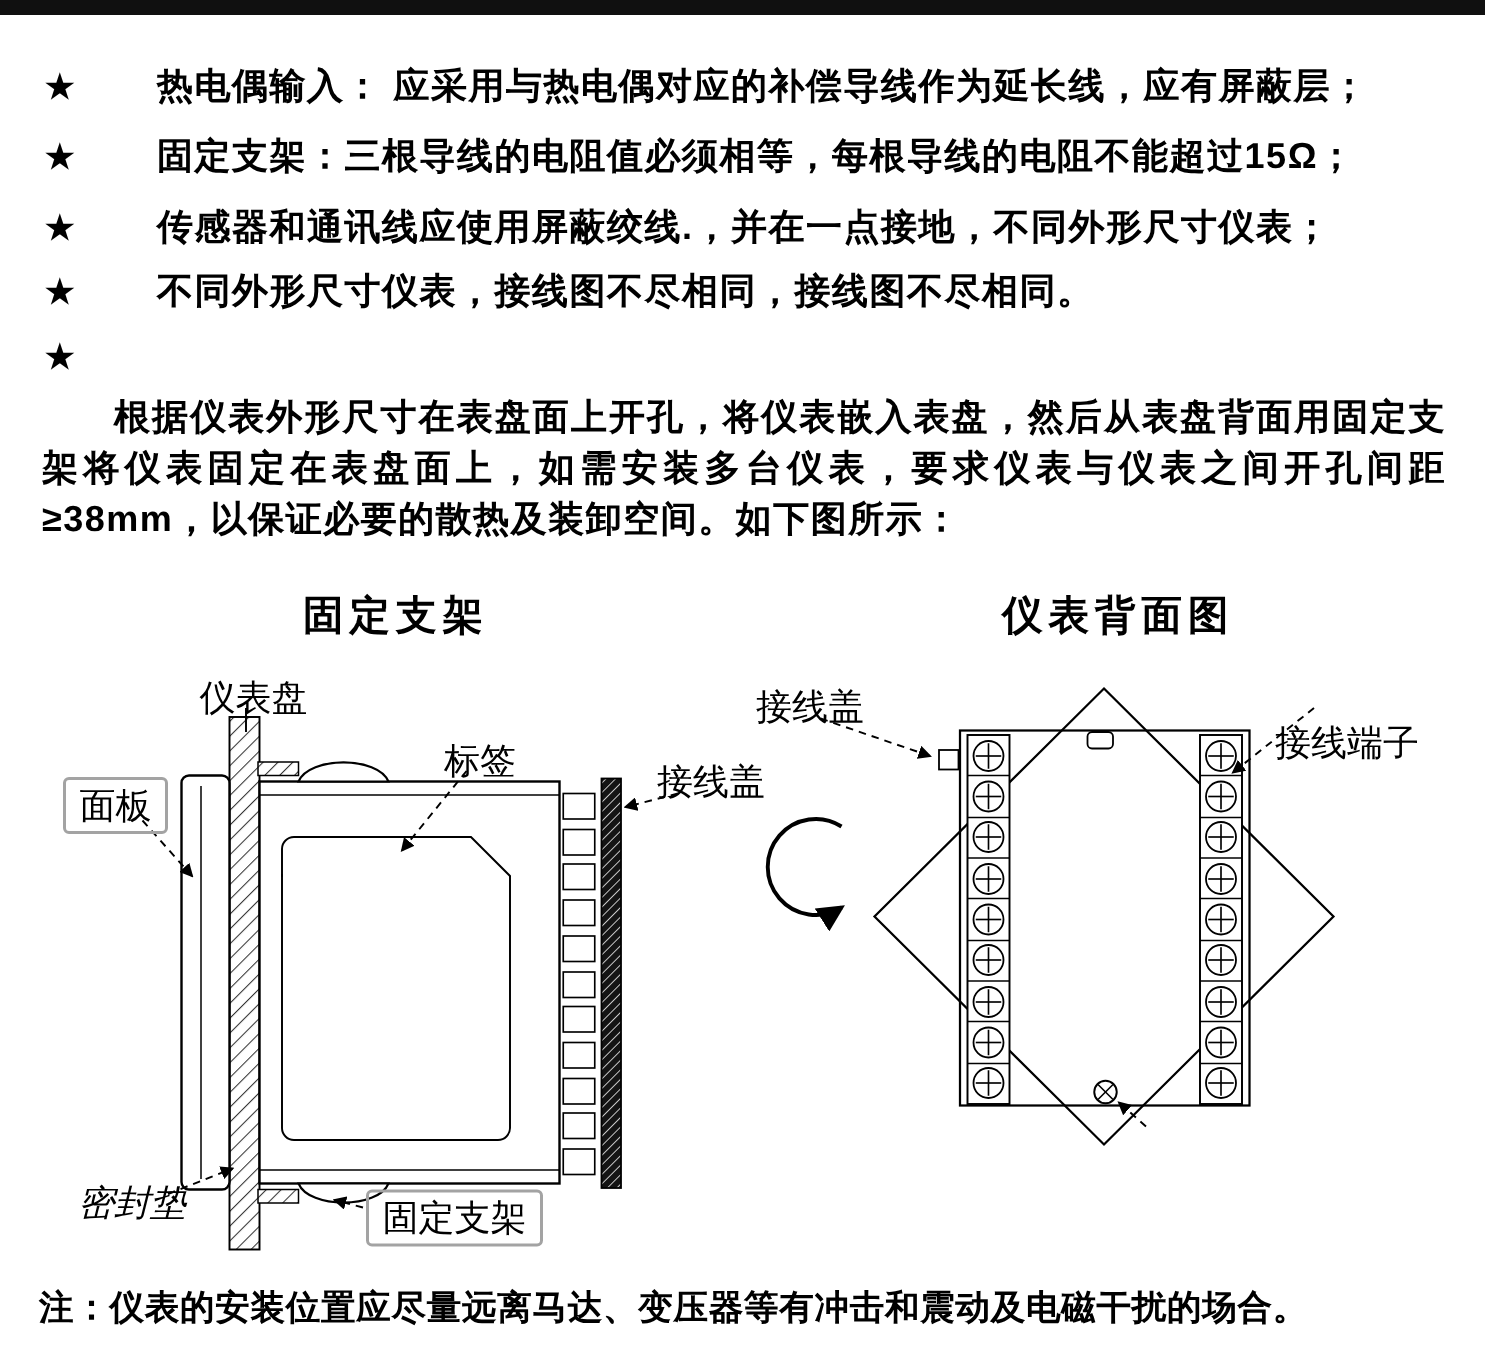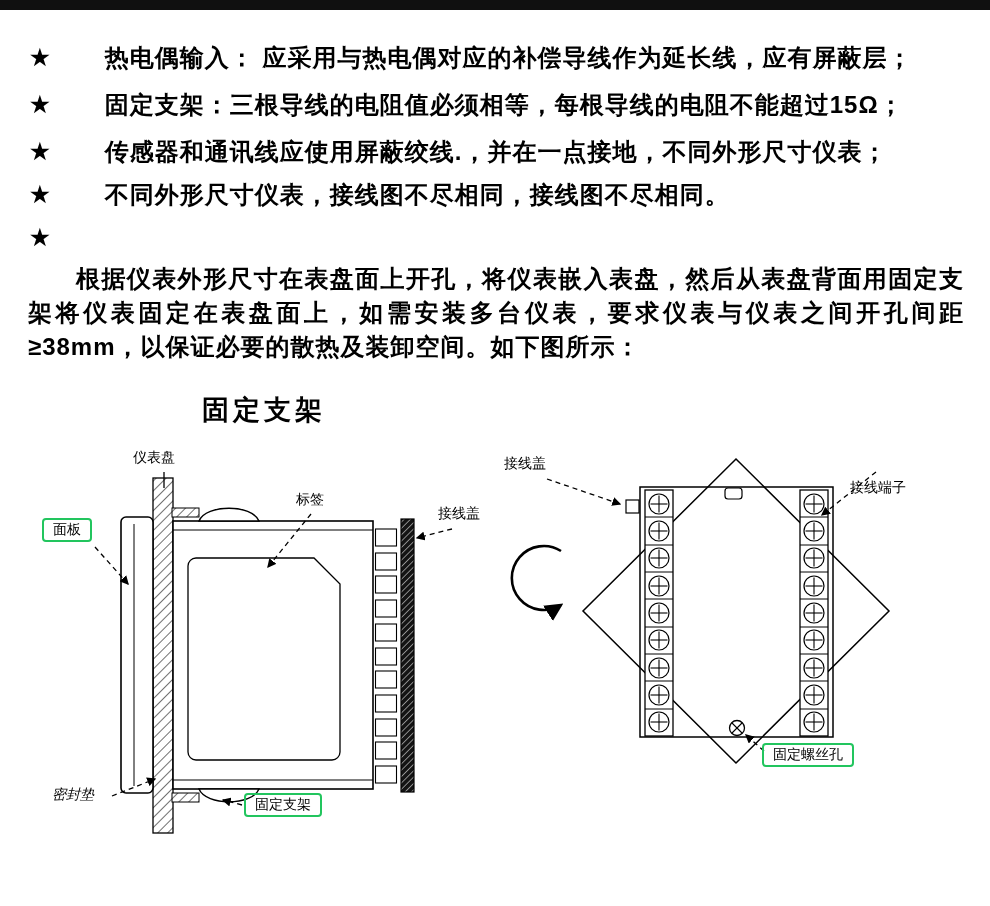--- a/index.html
+++ b/index.html
@@ -20,22 +20,22 @@
   .fig-title { position:absolute; font-family:"Liberation Serif", serif;
                font-size:27px; font-weight:700; letter-spacing:4px; white-space:nowrap; }
   #title-side { left:202px; top:392px; }
   #title-back { left:668px; top:392px; }
 
   .note { position:absolute; left:26px; top:856px; font-size:23px; font-weight:700;
           letter-spacing:0.5px; white-space:nowrap; }
 
   svg.diagram { position:absolute; left:0; top:0; z-index:1; }
 
-  .lbl { position:absolute; z-index:3; font-size:14px; font-weight:500; white-space:nowrap; }
-  .boxed { border:2px solid #22c55e; border-radius:4px; padding:1px 9px; }
+  .lbl { position:absolute; z-index:3; font-size:24px; font-weight:500; white-space:nowrap; }
+  .boxed { border:2px solid #a3a3a3; border-radius:4px; padding:1px 9px; }
 
   #lbl-panel      { left:133px; top:449px; }
   #lbl-front      { left:42px;  top:518px; }
   #lbl-tag        { left:296px; top:491px;text-align:center; }
   #lbl-cover-side { left:438px; top:505px; }
   #lbl-gasket     { left:52px;  top:786px;font-style:italic; }
   #lbl-bracket    { left:244px; top:793px; }
   #lbl-cover-back { left:504px; top:455px; }
   #lbl-terminal   { left:850px; top:447px;margin-top:32px; }
   #lbl-screwhole  { left:762px; top:743px; }
@@ -63,20 +63,21 @@
     <span class="star">★</span>
     <span class="btxt">不同外形尺寸仪表，接线图不尽相同，接线图不尽相同。</span>
   </div>
   <div class="bullet" style="top:224px">
     <span class="star">★</span>
   </div>
 
   <p class="para">根据仪表外形尺寸在表盘面上开孔，将仪表嵌入表盘，然后从表盘背面用固定支架将仪表固定在表盘面上，如需安装多台仪表，要求仪表与仪表之间开孔间距≥38mm，以保证必要的散热及装卸空间。如下图所示：</p>
 
   <div id="title-side" class="fig-title">固定支架</div>
+  <div id="title-back" class="fig-title">仪表背面图</div>
 
   <svg class="diagram" width="990" height="906" viewBox="0 0 990 906">
     <defs>
       <pattern id="hatch" width="7" height="7" patternUnits="userSpaceOnUse" patternTransform="rotate(45)">
         <rect width="7" height="7" fill="#fff"></rect>
         <line x1="0" y1="0" x2="0" y2="7" stroke="#333" stroke-width="1.4"></line>
       </pattern>
       <pattern id="hatchdark" width="4.5" height="4.5" patternUnits="userSpaceOnUse" patternTransform="rotate(45)">
         <rect width="4.5" height="4.5" fill="#141414"></rect>
         <line x1="0" y1="0" x2="0" y2="4.5" stroke="#fff" stroke-width="1"></line>
@@ -210,16 +211,16 @@
   </svg>
 
   <div id="lbl-panel" class="lbl">仪表盘</div>
   <div id="lbl-front" class="lbl boxed">面板</div>
   <div id="lbl-tag" class="lbl">标签</div>
   <div id="lbl-cover-side" class="lbl">接线盖</div>
   <div id="lbl-gasket" class="lbl">密封垫</div>
   <div id="lbl-bracket" class="lbl boxed">固定支架</div>
   <div id="lbl-cover-back" class="lbl">接线盖</div>
   <div id="lbl-terminal" class="lbl">接线端子</div>
-  <div id="lbl-screwhole" class="lbl boxed">固定螺丝孔</div>
-
+
+  <div class="note">注：仪表的安装位置应尽量远离马达、变压器等有冲击和震动及电磁干扰的场合。</div>
 
 </div>
 
 </body></html>

